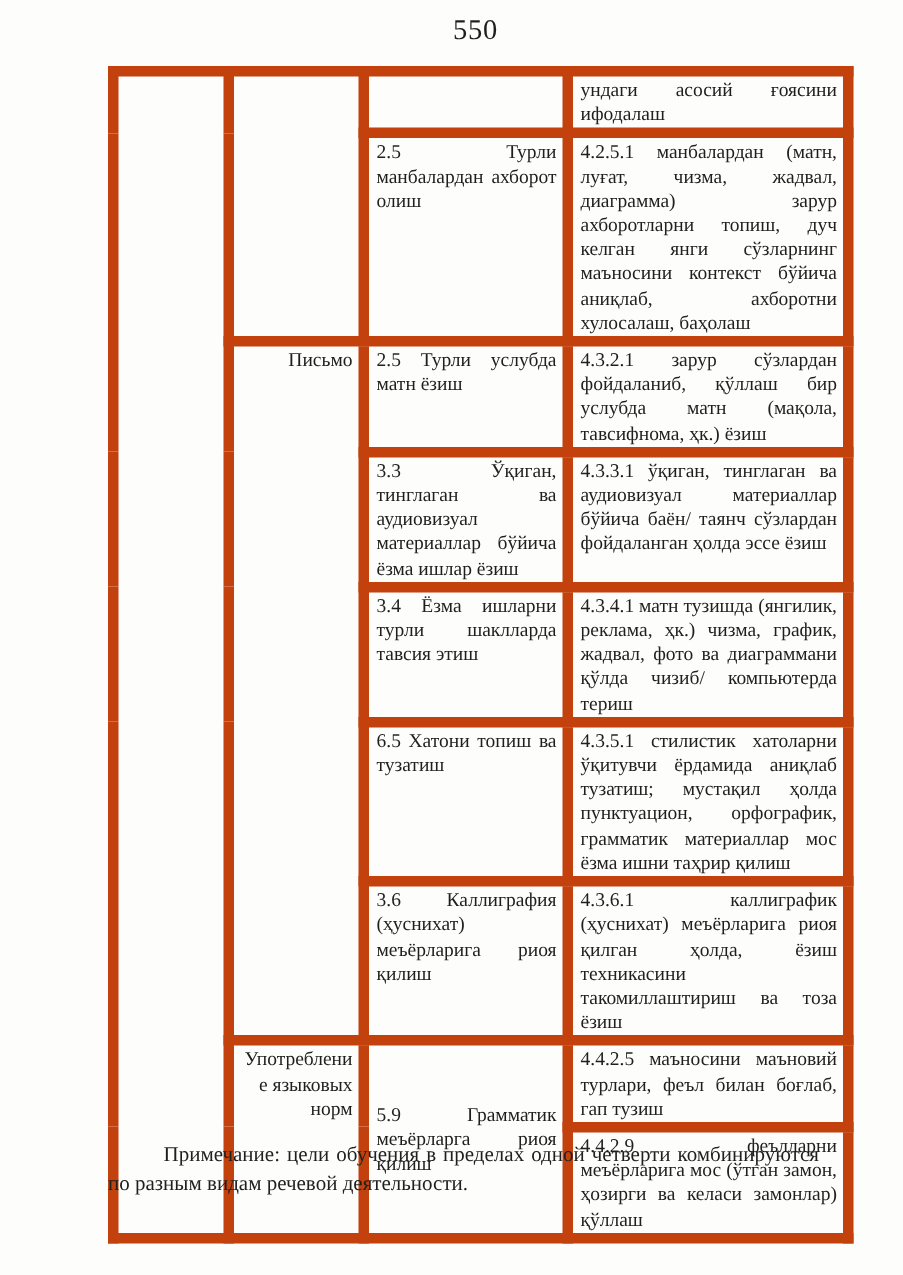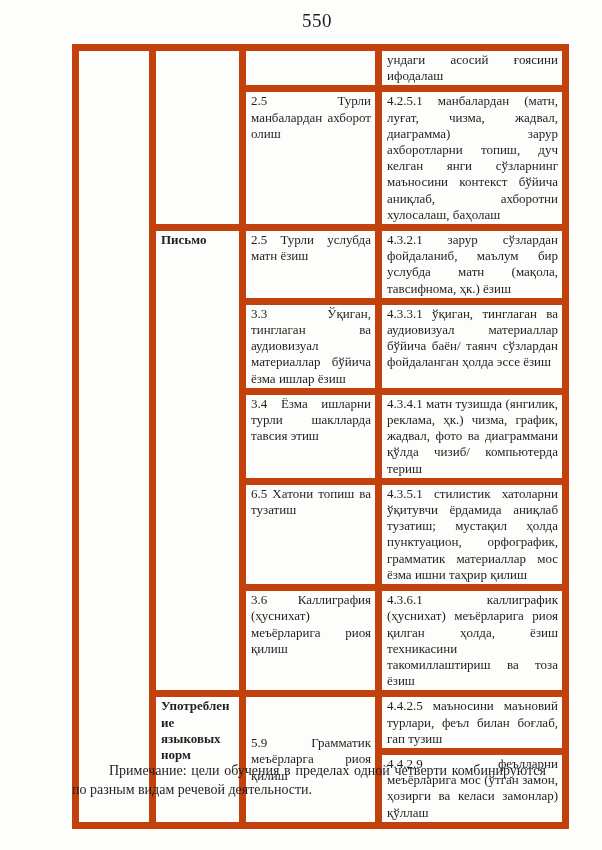--- a/index.html
+++ b/index.html
@@ -36,24 +36,23 @@
   .curriculum-table td {
     border: 7px solid #c2410c;
     vertical-align: top;
     padding: 1px 4px 1px 5px;
     font-size: 13px;
     line-height: 16.2px;
     text-align: justify;
     overflow: hidden;
   }
   .curriculum-table td.skill-cell {
-    text-align: left;
+    text-align: right;
     overflow-wrap: break-word;
     word-break: break-word;
-    font-weight: bold;
   }
   .curriculum-table td.v-middle {
     vertical-align: middle;
   }
   .note {
     position: absolute;
     top: 761px;
     left: 72px;
     width: 474px;
     font-size: 14px;
@@ -84,21 +83,21 @@
         <td></td>
         <td>ундаги асосий ғоясини ифодалаш</td>
       </tr>
       <tr style="height:130px">
         <td>2.5 Турли манбалардан ахборот олиш</td>
         <td>4.2.5.1 манбалардан (матн, луғат, чизма, жадвал, диаграмма) зарур ахборотларни топиш, дуч келган янги сўзларнинг маъносини контекст бўйича аниқлаб, ахборотни хулосалаш, баҳолаш</td>
       </tr>
       <tr style="height:65px">
         <td rowspan="5" class="skill-cell">Письмо</td>
         <td>2.5 Турли услубда матн ёзиш</td>
-        <td>4.3.2.1 зарур сўзлардан фойдаланиб, маълум бир услубда матн (мақола, тавсифнома, ҳк.) ёзиш</td>
+        <td>4.3.2.1 зарур сўзлардан фойдаланиб, қўллаш бир услубда матн (мақола, тавсифнома, ҳк.) ёзиш</td>
       </tr>
       <tr style="height:81px">
         <td>3.3 Ўқиган, тинглаган ва аудиовизуал материаллар бўйича ёзма ишлар ёзиш</td>
         <td>4.3.3.1 ўқиган, тинглаган ва аудиовизуал материаллар бўйича баён/ таянч сўзлардан фойдаланган ҳолда эссе ёзиш</td>
       </tr>
       <tr style="height:82px">
         <td>3.4 Ёзма ишларни турли шаклларда тавсия этиш</td>
         <td>4.3.4.1 матн тузишда (янгилик, реклама, ҳк.) чизма, график, жадвал, фото ва диаграммани қўлда чизиб/ компьютерда териш</td>
       </tr>
       <tr style="height:99px">

